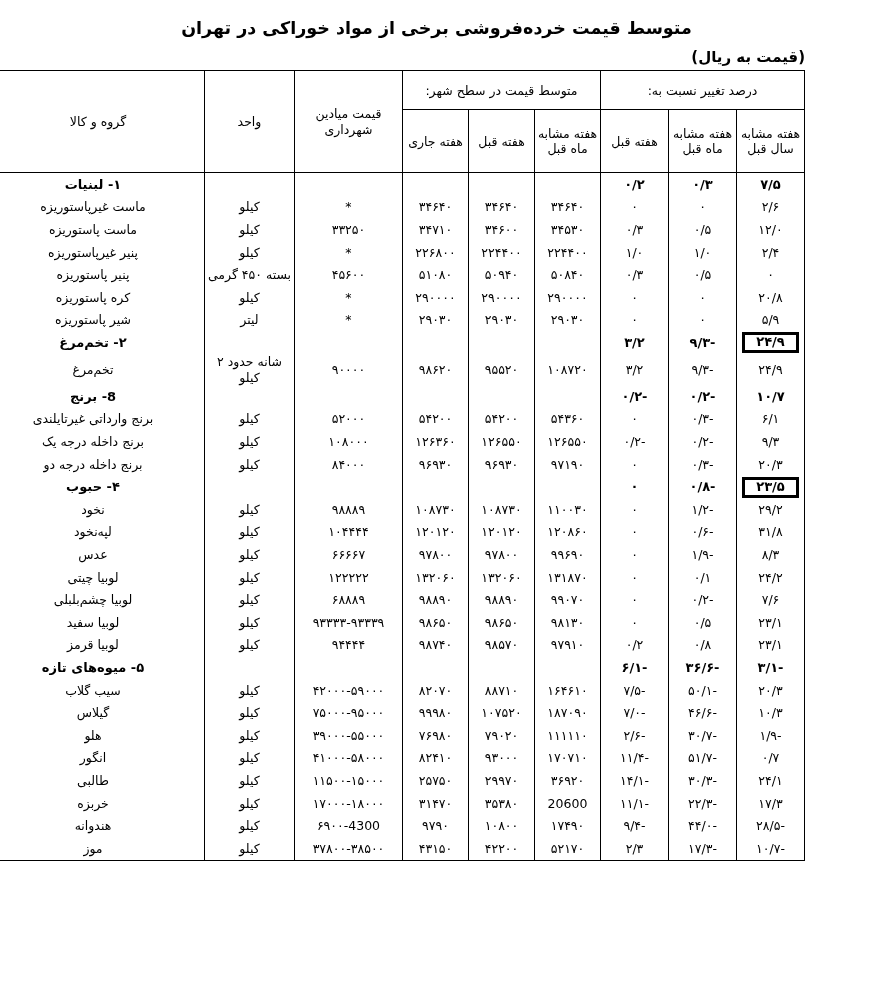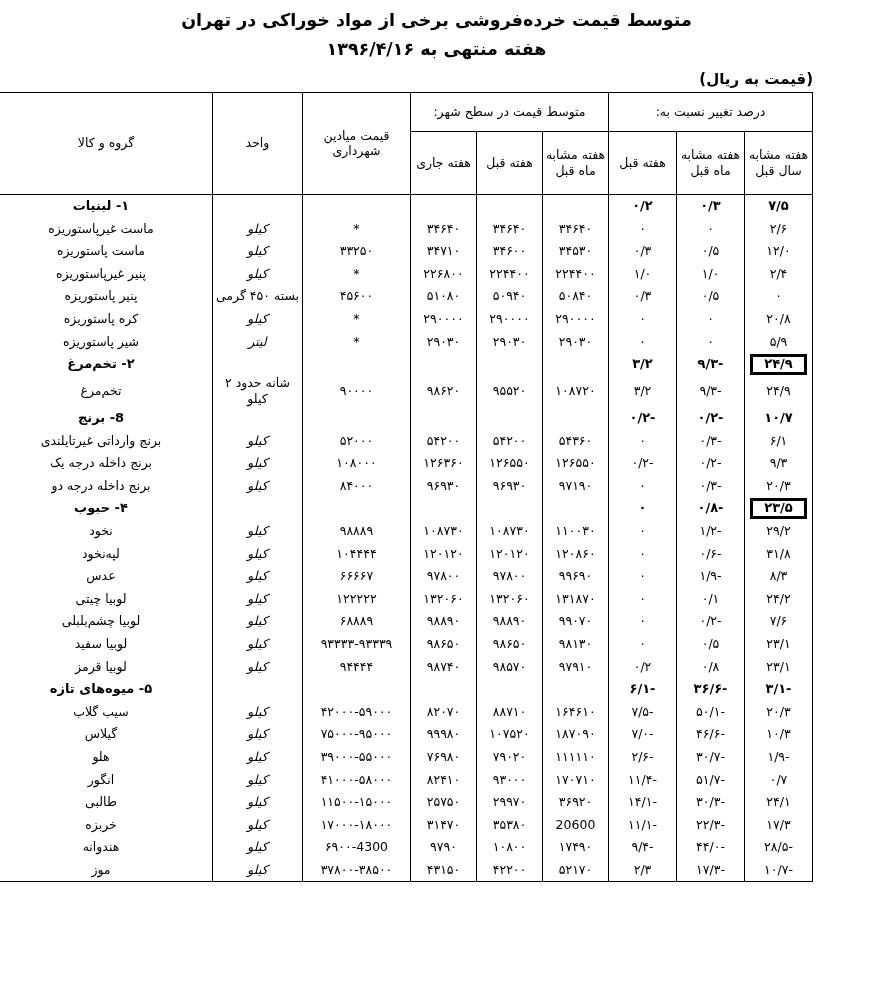--- a/index.html
+++ b/index.html
@@ -14,21 +14,21 @@
     font-family: "DejaVu Sans", "Liberation Sans", sans-serif;
     color: #000000;
     direction: rtl;
     overflow: hidden;
   }
   .page {
     position: relative;
     width: 873px;
     height: 700px;
     box-sizing: border-box;
-    padding: 0;
+    padding: 8px;
   }
   .title-block {
     text-align: center;
     padding-top: 8px;
   }
   .title-line1 {
     font-size: 17.5px;
     font-weight: bold;
     line-height: 1.45;
     letter-spacing: 0;
@@ -81,21 +81,21 @@
     padding: 0 2px;
   }
   tbody td {
     height: 22.6px;
   }
   .c-name {
     text-align: right;
     padding-right: 10px !important;
     font-size: 13.5px;
   }
-  .c-unit { font-size: 12.5px; font-style: italic; }
+  .c-unit { font-size: 12.5px; }
   .c-unit-small { font-size: 10.5px; }
   .c-mid { font-size: 12.5px; }
   .c-num { font-size: 12.5px; }
   .c-pct { font-size: 12.5px; }
   tr.group-row td {
     font-weight: bold;
     font-size: 13px;
   }
   tr.group-row td.c-name {
     font-weight: bold;
@@ -121,21 +121,20 @@
     box-sizing: border-box;
   }
 </style>
 </head>
 <body>
 
 <div class="page">
 
   <div class="title-block">
     <div class="title-line1">متوسط قیمت خرده‌فروشی برخی از مواد خوراکی در تهران</div>
-    <div class="title-line2">هفته منتهی به ۱۳۹۶/۴/۱۶</div>
   </div>
 
   <div class="currency-note">(قیمت به ریال)</div>
 
   <table class="price-table">
     <colgroup>
       <col style="width:68px">
       <col style="width:68px">
       <col style="width:68px">
       <col style="width:66px">

